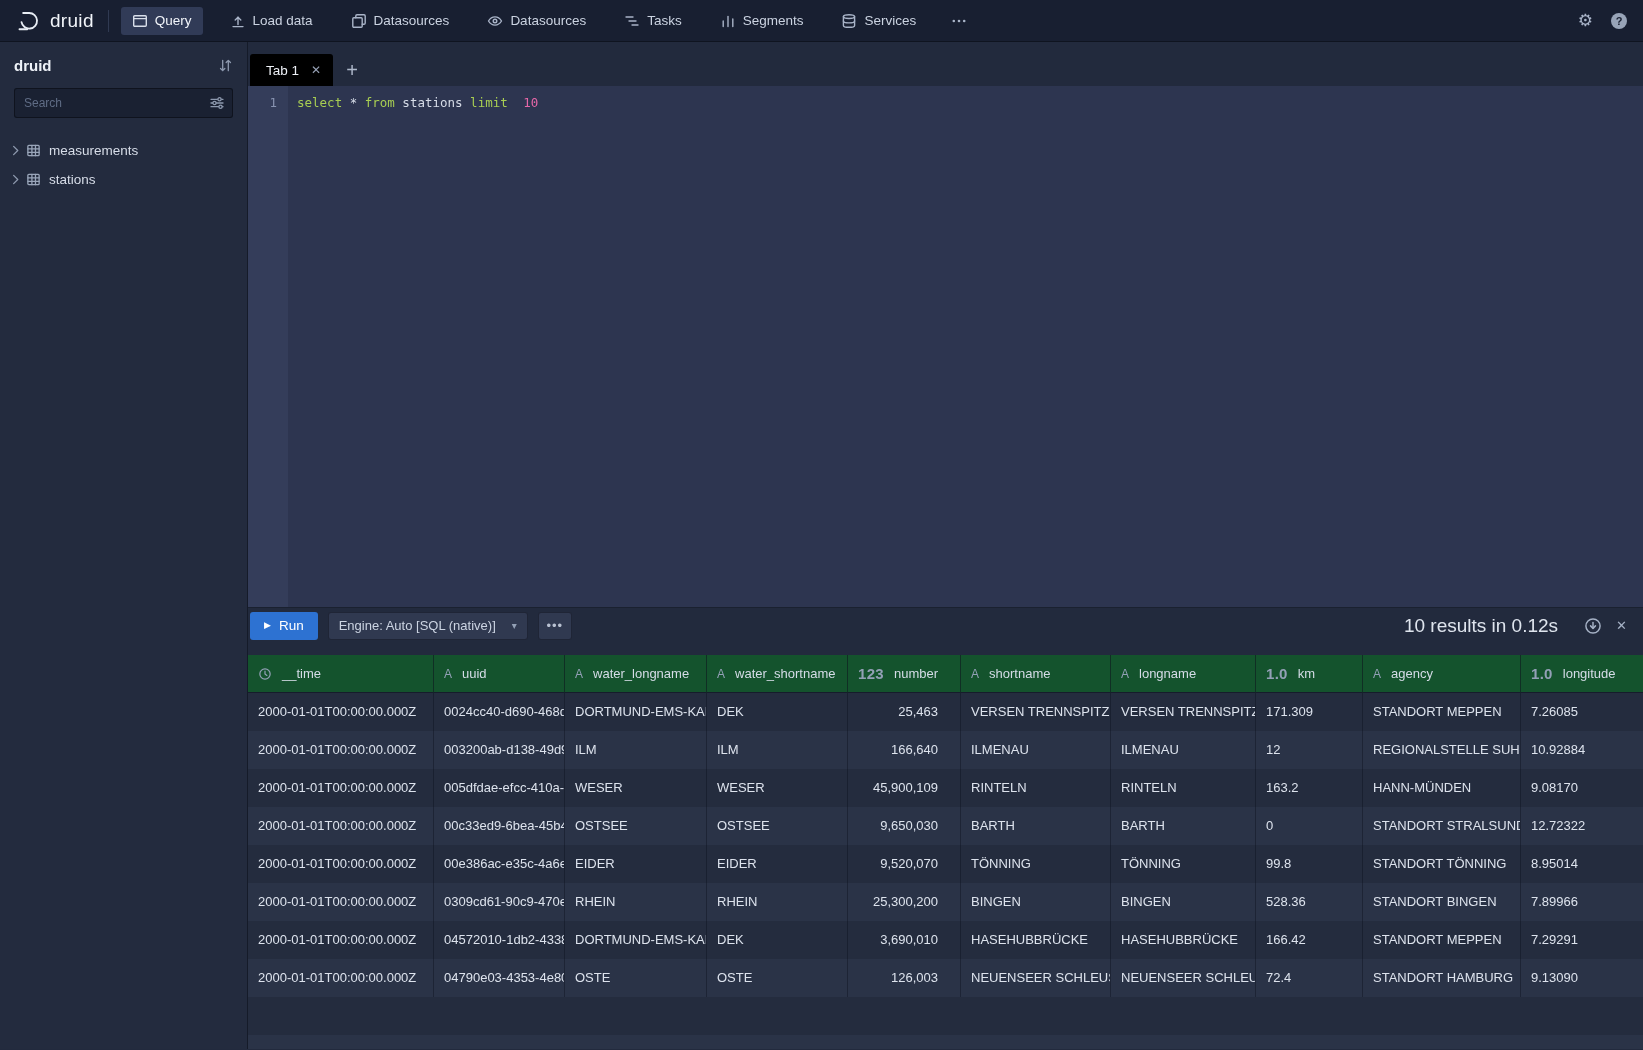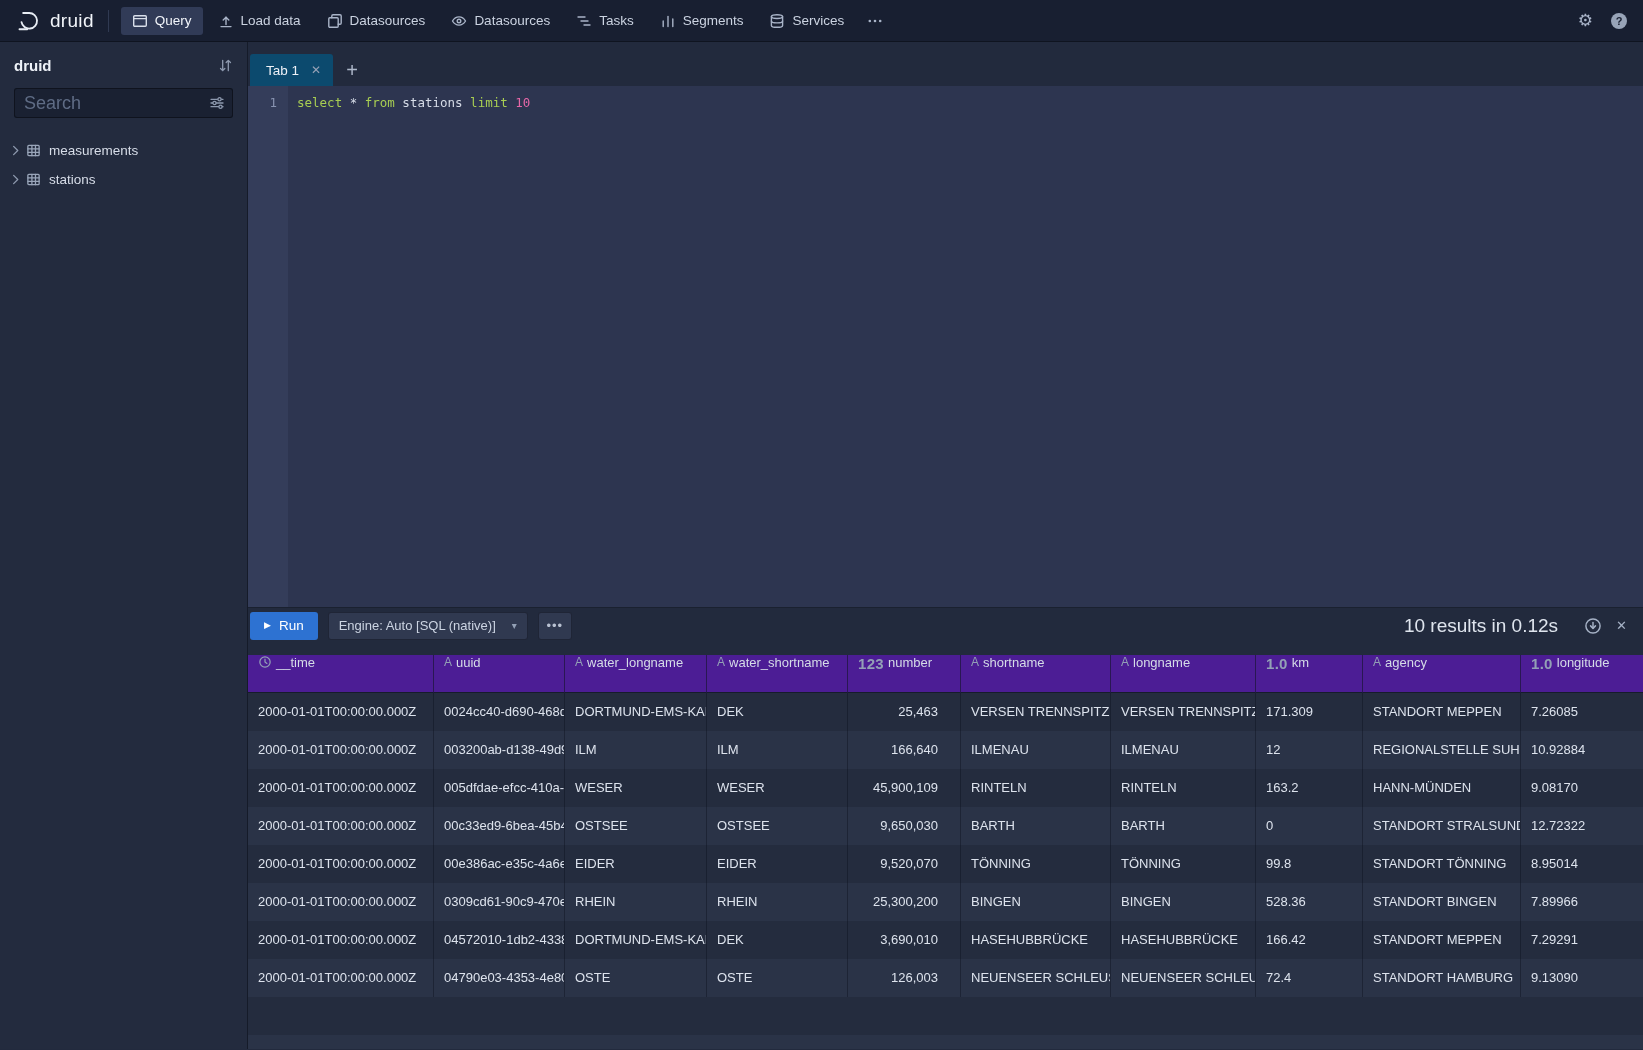--- a/index.html
+++ b/index.html
@@ -12,21 +12,21 @@
   svg { display:block; }
 
   
   .navbar {
     height:42px; background:#181f31; border-bottom:1px solid #0f1420;
     display:flex; align-items:center; padding:0 16px 0 10px;
   }
   .brand { display:flex; align-items:center; gap:8px; padding:0 6px; cursor:pointer; }
   .brand-text { font-size:19px; font-weight:500; letter-spacing:.3px; color:#f2f5fa; }
   .nav-sep { width:1px; height:22px; background:#303a52; margin:0 12px 0 8px; }
-  .nav-items { display:flex; align-items:center; gap:4px; }
+  .nav-items { display:flex; align-items:center; gap:16px; }
   .nav-item { display:flex; align-items:center; gap:7px; color:#cbd3e1; font-size:13.5px;
               padding:6px 11px; border-radius:3px; cursor:pointer; }
   .nav-item.active { background:#313b57; color:#f2f5fa; }
   .nav-item.icon-only { padding:6px 8px; }
   .nav-icon { color:#a9b4c8; display:flex; }
   .nav-item.active .nav-icon { color:#d9dfea; }
   .nav-icon svg { width:16px; height:16px; }
   .nav-right { margin-left:auto; display:flex; align-items:center; gap:18px; color:#a9b4c8; }
   .gear-glyph { font-size:17px; line-height:1; cursor:pointer; }
   .help-circle { width:16px; height:16px; border-radius:50%; background:#98a4b8; color:#181f31;
@@ -35,46 +35,46 @@
   
   .content { display:flex; height:1007px; }
 
   
   .sidebar { width:248px; background:#232b3e; border-right:1px solid #151b29; display:flex; flex-direction:column; }
   .sidebar-header { height:46px; display:flex; align-items:center; justify-content:space-between; padding:0 14px; }
   .sidebar-title { font-size:15px; font-weight:600; color:#eef2f8; }
   .swap-icon { color:#8d99ae; cursor:pointer; }
   .search-row { padding:0 14px 10px; position:relative; }
   .search-input { width:100%; height:30px; background:#1a2132; border:none; border-radius:3px;
-                  box-shadow: inset 0 0 0 1px rgba(9,13,20,.65); color:#e6ebf2; font-size:18px;
+                  box-shadow: inset 0 0 0 1px rgba(9,13,20,.65); color:#e6ebf2; font-size:12px;
                   padding:0 34px 0 10px; outline:none; font-family:inherit; }
   .search-input::placeholder { color:#5f6c85; }
   .filter-icon { position:absolute; right:22px; top:7px; color:#8d99ae; cursor:pointer; }
   .tree { padding-top:8px; }
   .tree-item { display:flex; align-items:center; gap:3px; height:29px; padding:0 8px;
                color:#d7dde8; font-size:13.5px; cursor:pointer; }
   .tree-item .chev { color:#8d99ae; display:flex; }
   .tree-item .tbl { color:#9aa6ba; display:flex; margin-right:5px; }
 
   
   .main { flex:1; display:flex; flex-direction:column; min-width:0; overflow:hidden; }
   .tab-bar { height:44px; display:flex; align-items:flex-end; background:#222a3d; padding-left:2px; }
   .tab { height:32px; display:flex; align-items:center; gap:12px; padding:0 12px 0 16px;
-         background:#0c4a6e; color:#eef1f7; font-size:13.5px; border-radius:3px 3px 0 0; cursor:pointer; }
+         background:#000000; color:#eef1f7; font-size:13.5px; border-radius:3px 3px 0 0; cursor:pointer; }
   .tab-close { color:#97a2b6; font-size:12px; cursor:pointer; }
   .tab-add { width:38px; height:32px; display:flex; align-items:center; justify-content:center;
              color:#aeb8ca; font-size:20px; cursor:pointer; }
 
   .editor { height:521px; background:#2d3550; display:flex; font-family:"DejaVu Sans Mono", monospace; font-size:12.5px; }
   .gutter { width:40px; background:#343d5a; color:#8793b0; text-align:right; padding:7px 11px 0 0; }
   .gutter span { line-height:20px; }
   .code { padding:7px 0 0 9px; white-space:pre; line-height:20px; flex:1; cursor:text; }
   .tok-keyword { color:#a8ce52; }
   .tok-plain   { color:#d7dde8; }
-  .tok-number  { color:#e667a8; }
+  .tok-number  { color:#e667a8;margin-left:8px; }
 
   
   .run-bar { height:36px; background:#222a3d; border-top:1px solid #1a2130;
              display:flex; align-items:center; gap:10px; padding:0 16px 0 2px; }
   .run-btn { height:28px; background:#2d72d2; color:#fff; border:none; border-radius:3px;
              display:flex; align-items:center; gap:8px; padding:0 14px; font-size:13.5px;
              font-family:inherit; cursor:pointer; }
   .run-btn .play { font-size:9px; line-height:1; }
   .engine-btn { height:28px; background:#303950; color:#ccd4e2; border:none; border-radius:3px;
                 display:flex; align-items:center; gap:16px; padding:0 11px; font-size:13px;
@@ -84,23 +84,23 @@
               color:#b9c2d2; font-size:13px; letter-spacing:1px;
               box-shadow: inset 0 0 0 1px rgba(10,14,22,.45); cursor:pointer; }
   .rb-spacer { flex:1; }
   .status { color:#dfe5ee; font-size:19px; margin-right:16px; }
   .rb-icon { color:#a6b2c6; display:flex; cursor:pointer; }
   .rb-x { color:#a6b2c6; font-size:13px; cursor:pointer; margin-left:4px; }
 
   
   .results { flex:1; padding-top:12px; overflow:hidden; background:#222a3d; }
   .thead, .row { display:grid; grid-template-columns:186px 131px 142px 141px 113px 150px 145px 107px 158px 160px; width:1433px; }
-  .th { height:38px; background:#4c1d95; border-bottom:1px solid #161c2b;
+  .th { height:38px; background:#14532d; border-bottom:1px solid #161c2b;
         border-right:1px solid rgba(13,18,30,.55);
-        display:flex; gap:4px; padding:0 10px;
+        display:flex; align-items:center; gap:10px; padding:0 10px;
         color:#d5dce7; font-size:13px; overflow:hidden; white-space:nowrap; cursor:pointer; }
   .type-ic { color:#93a0b6; display:flex; }
   .type-letter { color:#93a0b6; font-size:12px; }
   .type-txt { color:#93a0b6; font-size:15px; font-weight:bold; letter-spacing:.3px; }
   .cell { height:38px; line-height:38px; padding:0 10px;
           border-right:1px solid rgba(13,18,30,.45);
           color:#dde3ed; font-size:13px; overflow:hidden; white-space:nowrap; cursor:pointer; }
   .cell.num { text-align:right; padding-right:22px; }
   .row.dark  { background:#242c3e; }
   .row.light { background:#2a3347; }

